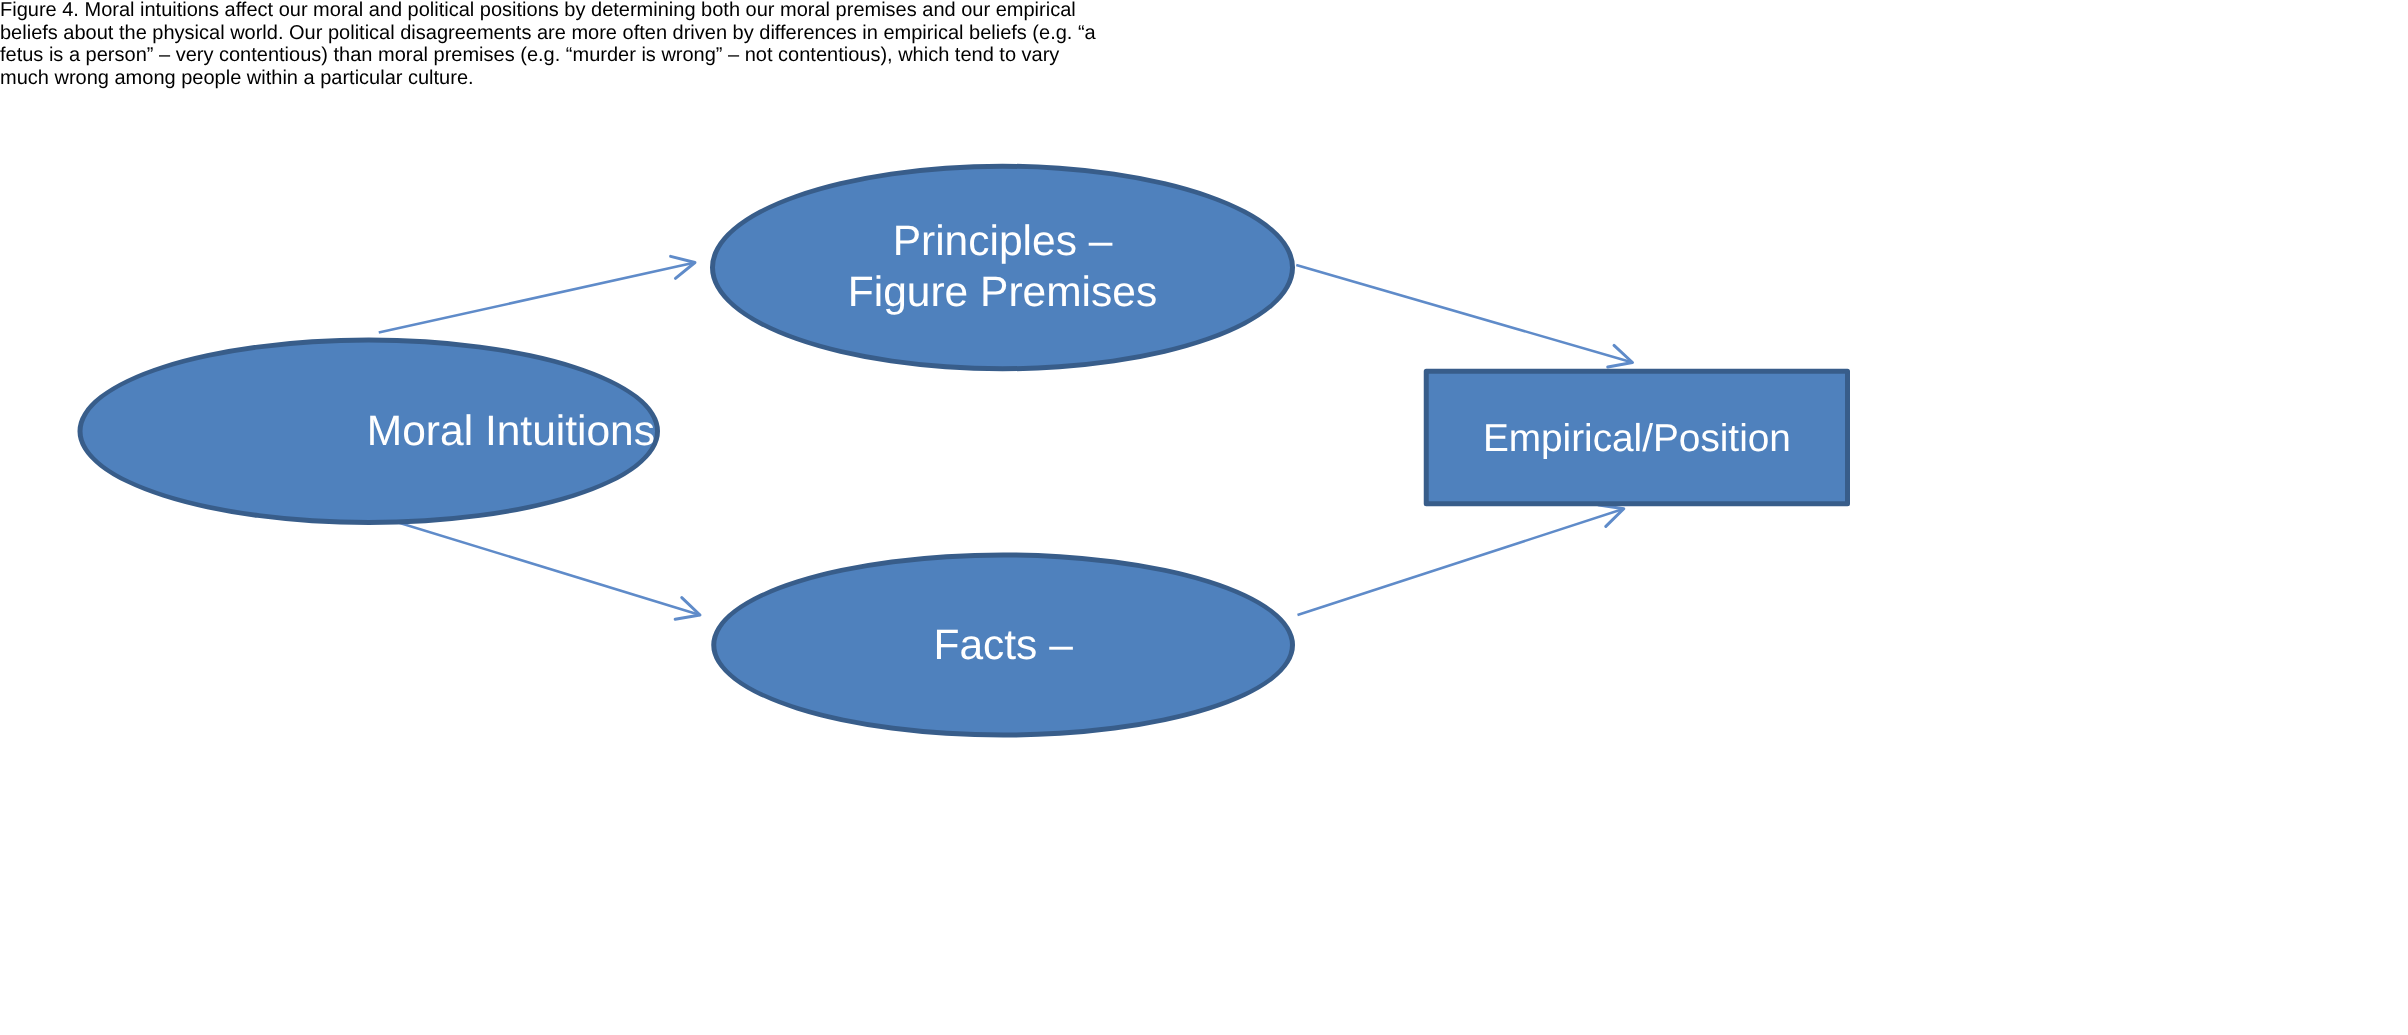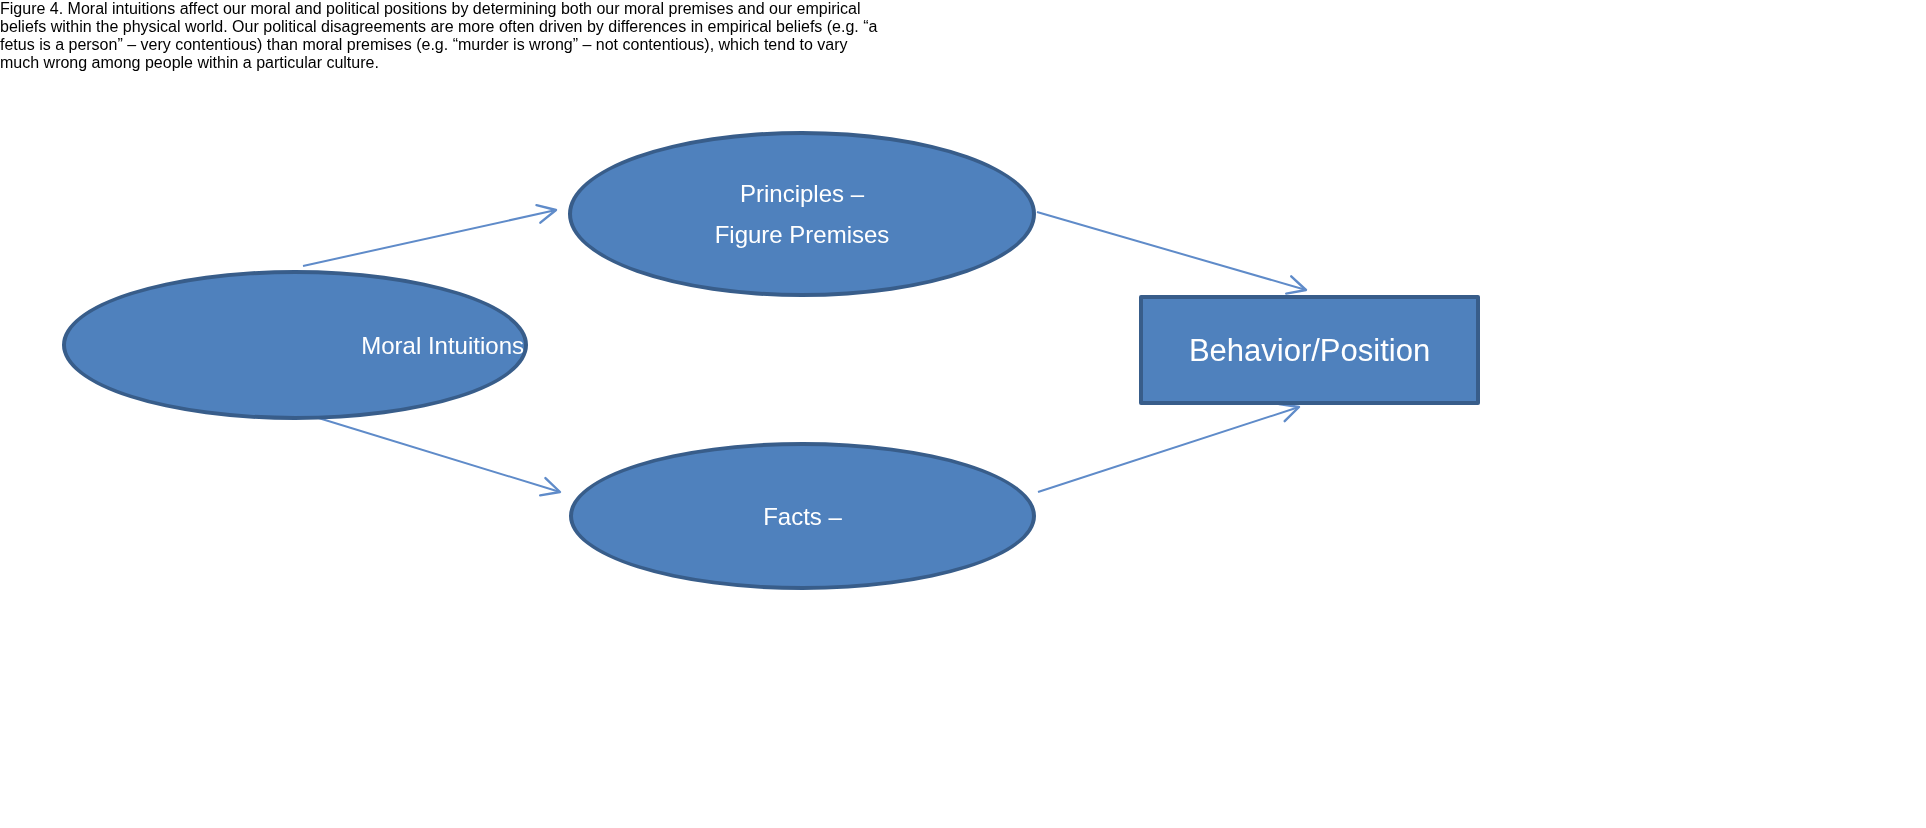--- a/index.html
+++ b/index.html
@@ -7,21 +7,21 @@
   .canvas{position:relative;width:1926px;height:828px;background:#ffffff;}
   .edges{position:absolute;left:0;top:0;width:1926px;height:828px;pointer-events:none;}
   .edge{stroke:var(--arrow,#5f8bc9);stroke-width:2;fill:none;}
   .arrow-head{stroke:var(--arrow,#5f8bc9);fill:none;stroke-width:2.4;stroke-linecap:round;stroke-linejoin:round;}
   .node{
     position:absolute;box-sizing:border-box;
     background:var(--node-fill,#4f81bd);
     border:4px solid var(--node-border,#385d8a);
     color:var(--node-text,#ffffff);
     display:flex;flex-direction:column;align-items:center;justify-content:center;
-    font-size:24px;line-height:41px;text-align:center;
+    font-size:34px;line-height:41px;text-align:center;
   }
   .ellipse{border-radius:50%;}
   .rectangle{border-radius:2px;}
   #node-moral{left:62px;top:270px;width:466px;height:150px;align-items:flex-end;}
   #node-principles{left:568px;top:131px;width:468px;height:166px;}
   #node-facts{left:569px;top:442px;width:467px;height:148px;justify-content:center;}
   #node-behavior{left:1139px;top:295px;width:341px;height:110px;font-size:31px;}
   .caption{
     position:absolute;left:48px;top:622px;margin:0;
     font-weight:bold;font-size:29px;line-height:40px;
@@ -52,24 +52,24 @@
   <div class="node ellipse" id="node-principles">
     <span>Principles –</span>
     <span>Figure Premises</span>
   </div>
 
   <div class="node ellipse" id="node-facts">
     <span>Facts –</span>
   </div>
 
   <div class="node rectangle" id="node-behavior">
-    <span>Behavior/Position</span>
+    <span>Empirical/Position</span>
   </div>
 
   <p class="caption">
     </p>
     <div>Figure 4. Moral intuitions affect our moral and political positions by determining both our moral premises and our empirical</div>
-    <div>beliefs within the physical world. Our political disagreements are more often driven by differences in empirical beliefs (e.g. “a</div>
+    <div>beliefs about the physical world. Our political disagreements are more often driven by differences in empirical beliefs (e.g. “a</div>
     <div>fetus is a person” – very contentious) than moral premises (e.g. “murder is wrong” – not contentious), which tend to vary</div>
     <div>much wrong among people within a particular culture.</div>
   <p></p>
 
 </div>
 
 </body></html>

